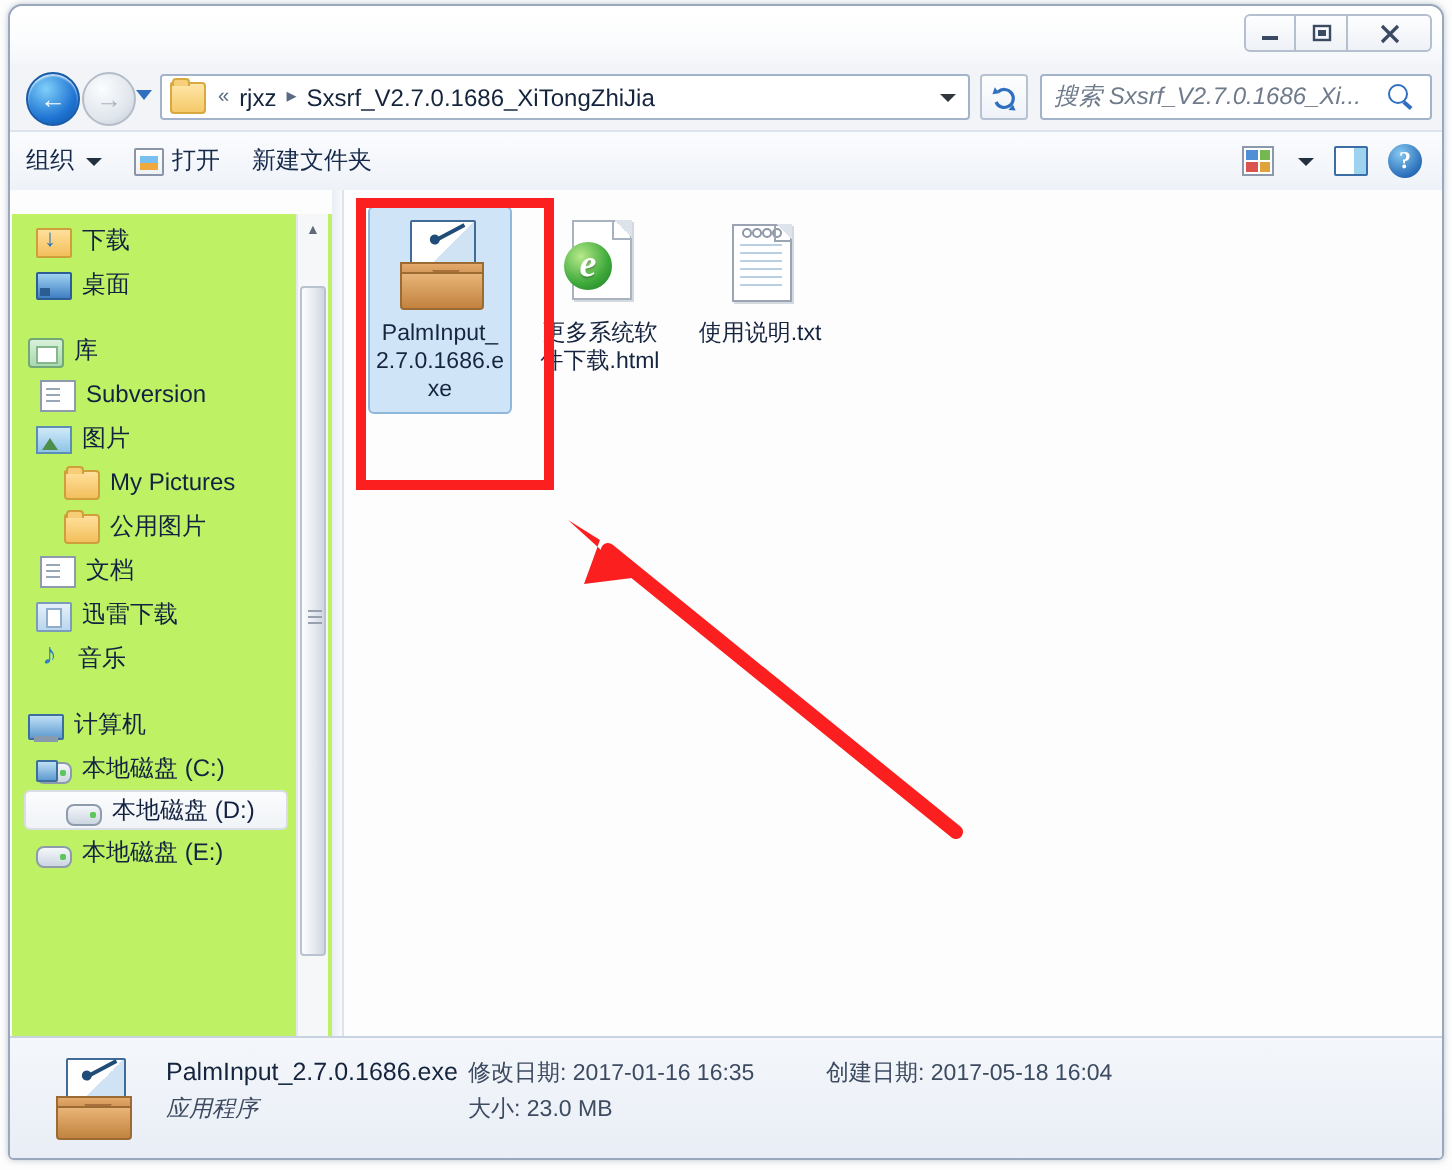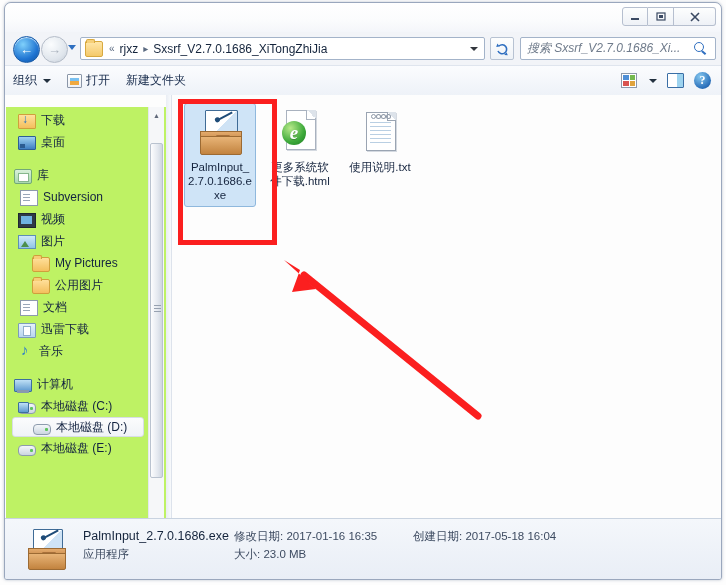--- a/index.html
+++ b/index.html
@@ -414,21 +414,21 @@
   .details {
     position: absolute; left: 0; bottom: 0; width: 100%; height: 60px;
     background: linear-gradient(#f4f7fb,#e9eef6);
     border-top: 1px solid #c9d3e0;
   }
   .dicon { position: absolute; left: 22px; top: 10px; width: 42px; height: 40px; }
   .dtext { position: absolute; left: 78px; top: 10px; right: 8px; }
   .drow { display: flex; align-items: baseline; height: 18px; }
   .dname { font-size: 12.5px; color: #14243c; }
   .dmeta { font-size: 11.5px; color: #3d4b61; }
-  .dtype { font-size: 11.5px; color: #3d4b61; }
+  .dtype { font-size: 11.5px; color: #3d4b61; font-style: italic; }
   .col2 { position: absolute; left: 151px; }
   .col3 { position: absolute; left: 330px; }
 
   
   .redbox {
     position: absolute; left: 173px; top: 96px;
     width: 99px; height: 146px;
     border: 5px solid #fb1f1f;
     box-sizing: border-box;
     z-index: 40;
@@ -531,24 +531,20 @@
             <span>桌面</span>
           </div>
           <div class="spacer"></div>
           <div class="titem lvl0">
             <span class="ico ico-library"></span>
             <span>库</span>
           </div>
           <div class="titem lvl1">
             <span class="ico ico-doc"></span>
             <span>Subversion</span>
-          </div>
-          <div class="titem lvl1">
-            <span class="ico ico-video"></span>
-            <span>视频</span>
           </div>
           <div class="titem lvl1">
             <span class="ico ico-picture"></span>
             <span>图片</span>
           </div>
           <div class="titem lvl2">
             <span class="ico ico-folder"></span>
             <span>My Pictures</span>
           </div>
           <div class="titem lvl2">

